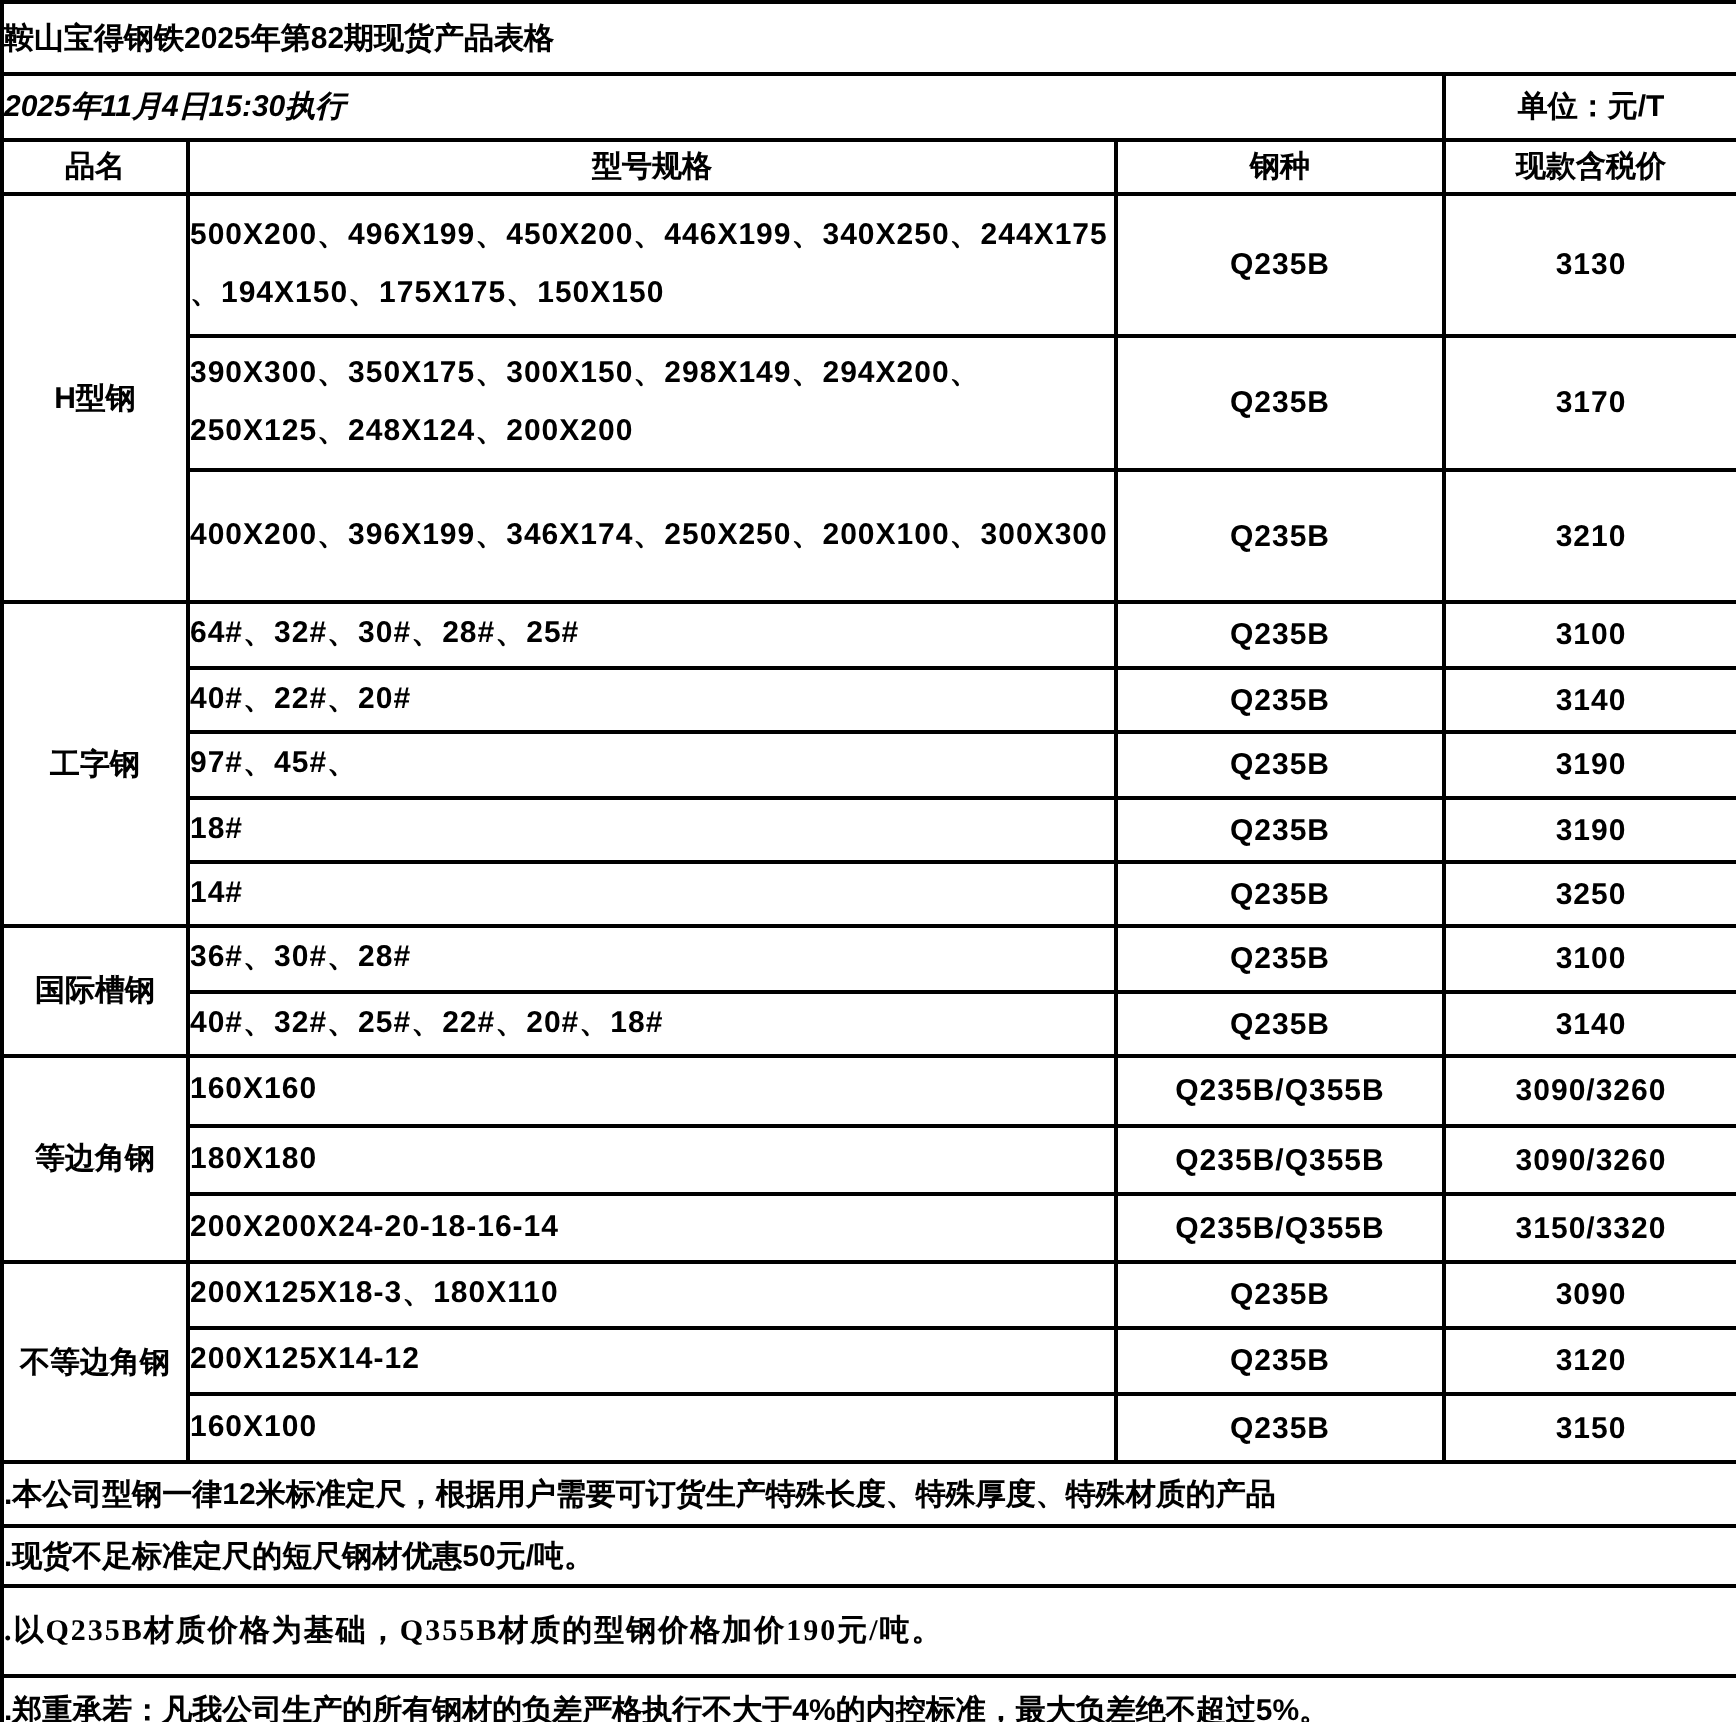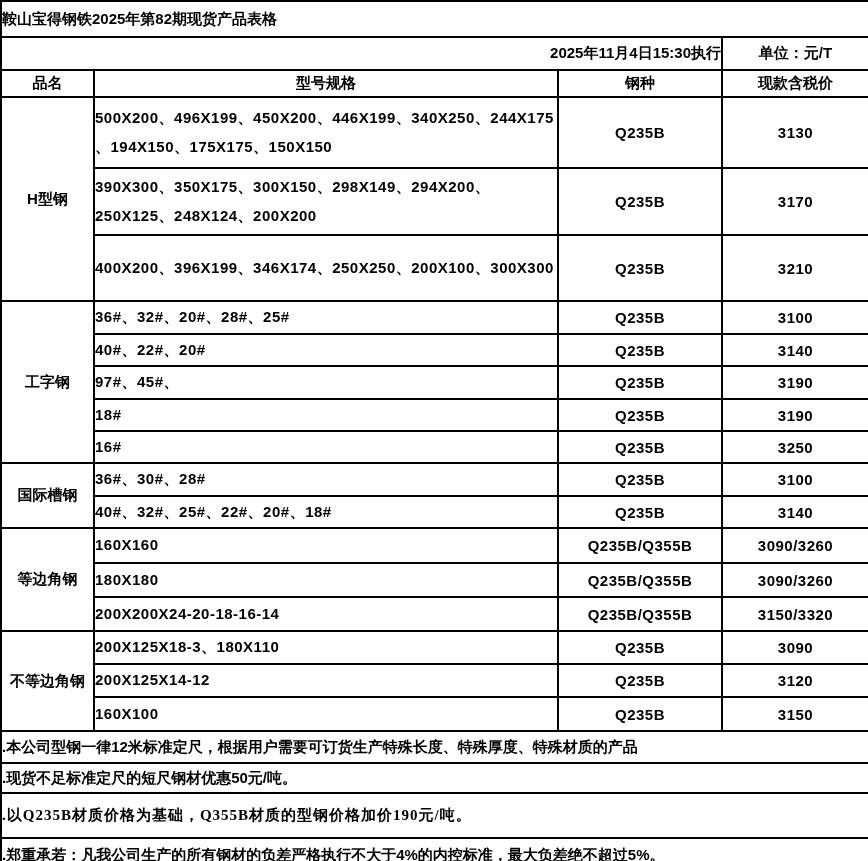--- a/index.html
+++ b/index.html
@@ -26,23 +26,24 @@
     color: #000000;
     vertical-align: middle;
     overflow: hidden;
   }
   td.title-cell {
     text-align: left;
     font-size: 17px;
     height: 32px;
   }
   td.date-cell {
-    text-align: right;
+    text-align: left;
     font-size: 15px;
     height: 29px;
+    font-style: italic;
   }
   td.unit-cell {
     text-align: center;
     font-size: 15px;
   }
   td.col-header {
     text-align: center;
     height: 23px;
   }
   td.name-cell {
@@ -109,41 +110,41 @@
     <td class="price-cell">3170</td>
   </tr>
   <tr style="height:66px">
     <td class="spec-cell">400X200、396X199、346X174、250X250、200X100、300X300</td>
     <td class="grade-cell">Q235B</td>
     <td class="price-cell">3210</td>
   </tr>
 
   <tr style="height:33px">
     <td class="name-cell" rowspan="5">工字钢</td>
-    <td class="spec-cell">36#、32#、20#、28#、25#</td>
+    <td class="spec-cell">64#、32#、30#、28#、25#</td>
     <td class="grade-cell">Q235B</td>
     <td class="price-cell">3100</td>
   </tr>
   <tr style="height:32px">
     <td class="spec-cell">40#、22#、20#</td>
     <td class="grade-cell">Q235B</td>
     <td class="price-cell">3140</td>
   </tr>
   <tr style="height:33px">
     <td class="spec-cell">97#、45#、</td>
     <td class="grade-cell">Q235B</td>
     <td class="price-cell">3190</td>
   </tr>
   <tr style="height:32px">
     <td class="spec-cell">18#</td>
     <td class="grade-cell">Q235B</td>
     <td class="price-cell">3190</td>
   </tr>
   <tr style="height:32px">
-    <td class="spec-cell">16#</td>
+    <td class="spec-cell">14#</td>
     <td class="grade-cell">Q235B</td>
     <td class="price-cell">3250</td>
   </tr>
 
   <tr style="height:33px">
     <td class="name-cell" rowspan="2">国际槽钢</td>
     <td class="spec-cell">36#、30#、28#</td>
     <td class="grade-cell">Q235B</td>
     <td class="price-cell">3100</td>
   </tr>

